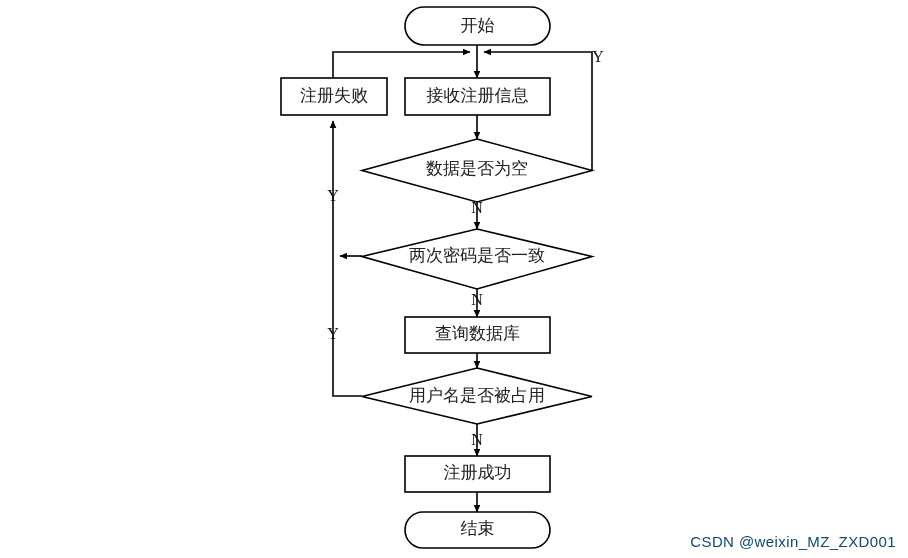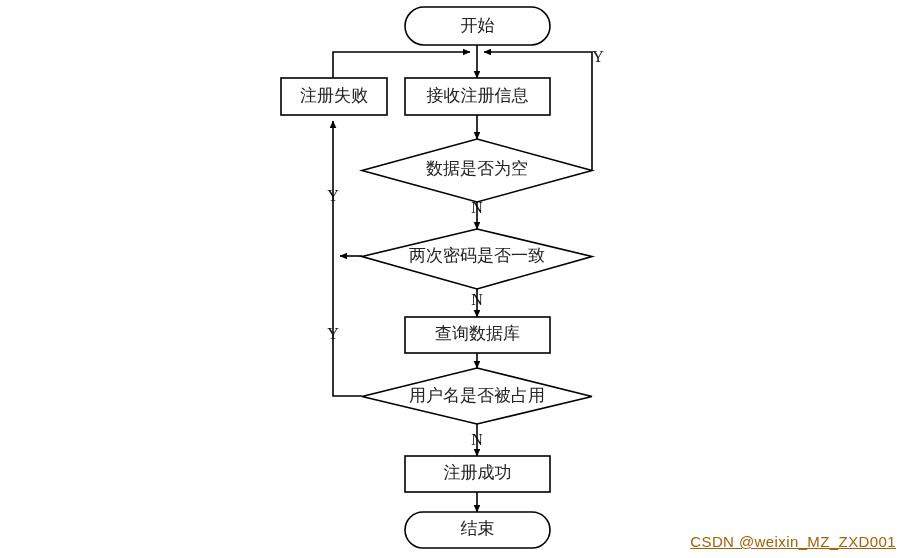--- a/index.html
+++ b/index.html
@@ -51,25 +51,24 @@
     stroke: #000000;
     stroke-width: 1.6;
     fill: none;
   }
   .watermark {
     position: absolute;
     right: 12px;
     bottom: 8px;
     font-family: "Liberation Sans", "DejaVu Sans", sans-serif;
     font-size: 15px;
-    color: #a16207;
+    color: #0c4a6e;
     letter-spacing: 0.4px;
     user-select: none;
     white-space: nowrap;
-    text-decoration: underline;
   }
 </style>
 </head>
 <body>
 
 <div id="flow-root">
 
   <svg id="flow-svg" viewBox="0 0 908 558" xmlns="http://www.w3.org/2000/svg">
     <defs>
       <marker id="arrow" markerWidth="9" markerHeight="9" refX="7.2" refY="3.4" orient="auto" markerUnits="userSpaceOnUse">

